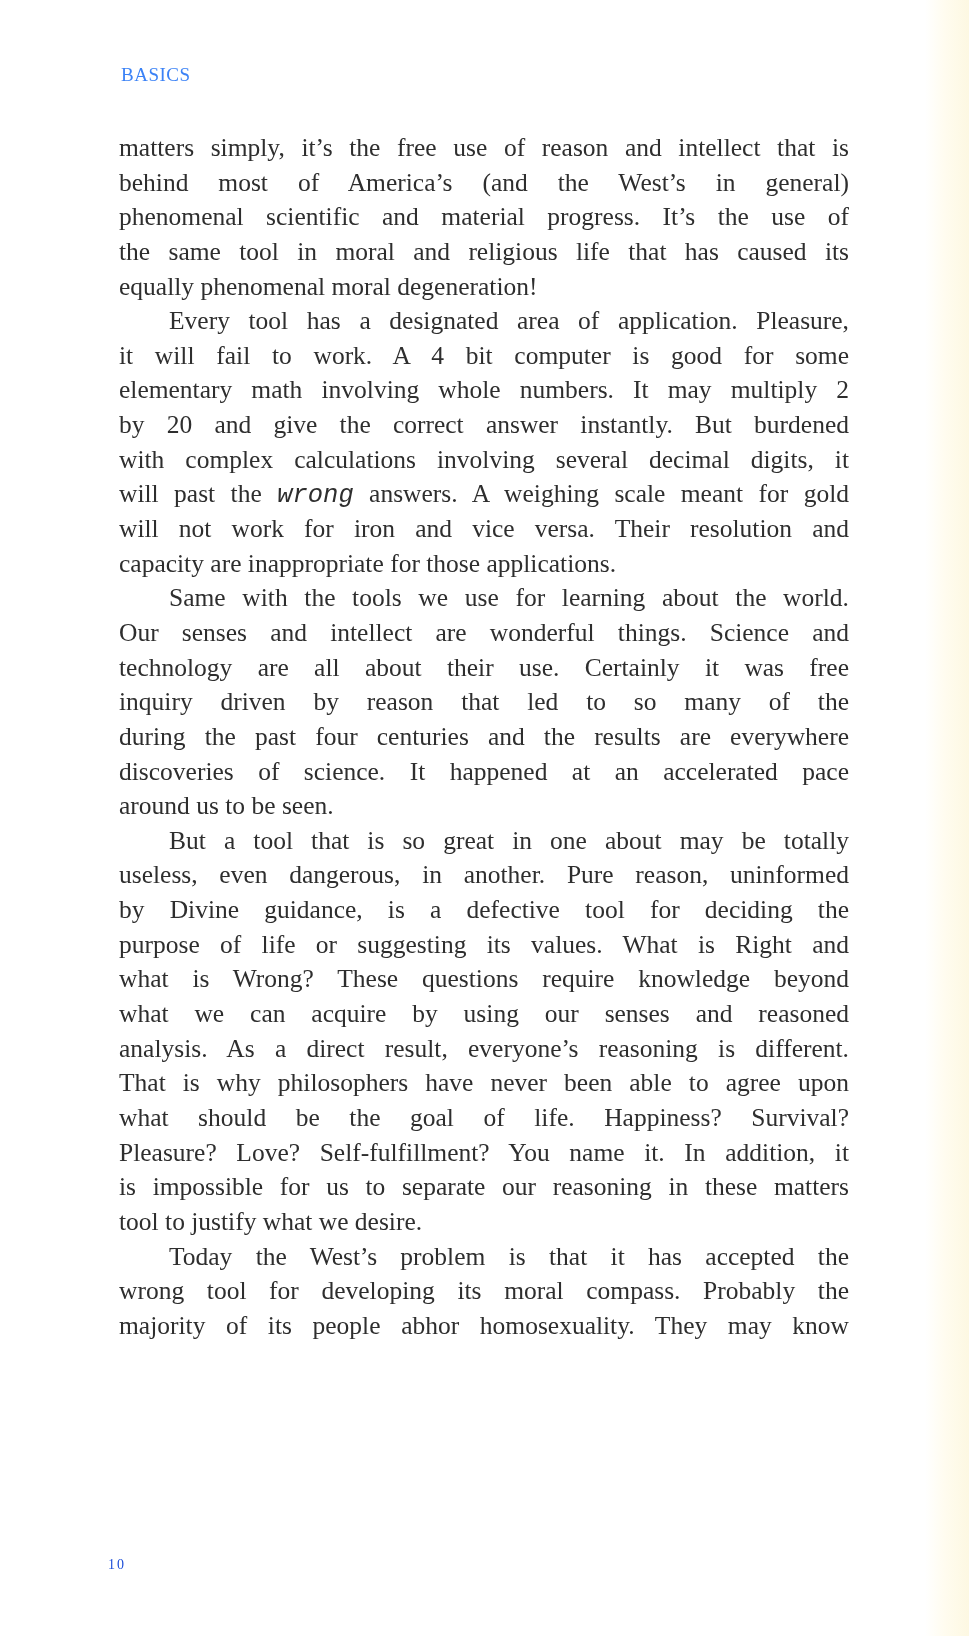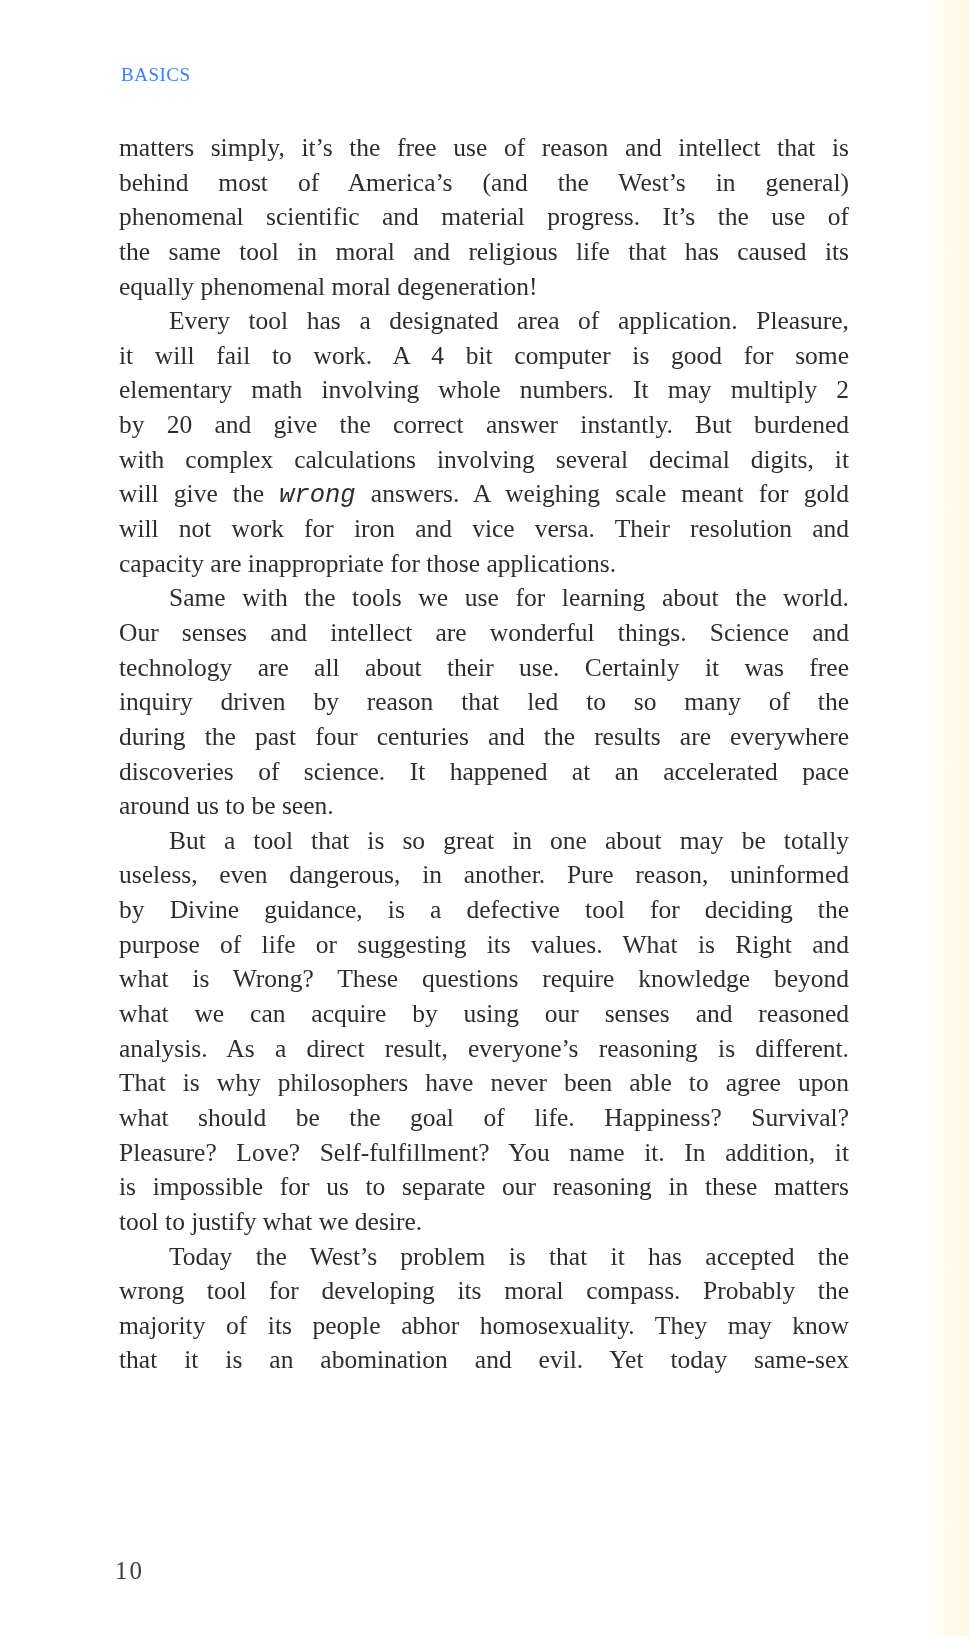--- a/index.html
+++ b/index.html
@@ -21,22 +21,22 @@
     height: 34.65px; line-height: 34.65px;
     font-size: 25.5px;
     text-align: justify; text-align-last: justify;
     white-space: nowrap;
     overflow: visible;
   }
   .line.last { text-align-last: left; }
   .line.indent { padding-left: 50px; }
   .line .it { font-style: italic; font-family: Liberation Mono, monospace; }
   .folio {
-    position: absolute; left: 115px; top: 1557px;
-    font-size: 25px; letter-spacing: 2px; color: #404040;
+    position: absolute; left: 108px; top: 1557px;
+    font-size: 14px; letter-spacing: 2px; color: #1d4ed8;
   }
 </style>
 </head>
 <body>
 
 <div class="running-head">BASICS</div>
 
 <div class="text-block" id="text-block">
     <div>
       <div class="line">matters simply, it’s the free use of reason and intellect that is</div>
@@ -44,21 +44,21 @@
       <div class="line">phenomenal scientific and material progress. It’s the use of</div>
       <div class="line">the same tool in moral and religious life that has caused its</div>
       <div class="line last">equally phenomenal moral degeneration!</div>
     </div>
     <div>
       <div class="line indent">Every tool has a designated area of application. Pleasure,</div>
       <div class="line">it will fail to work. A 4 bit computer is good for some</div>
       <div class="line">elementary math involving whole numbers. It may multiply 2</div>
       <div class="line">by 20 and give the correct answer instantly. But burdened</div>
       <div class="line">with complex calculations involving several decimal digits, it</div>
-      <div class="line"><span>will give the </span><span class="it">wrong</span><span> answers. A weighing scale meant for gold</span></div>
+      <div class="line"><span>will past the </span><span class="it">wrong</span><span> answers. A weighing scale meant for gold</span></div>
       <div class="line">will not work for iron and vice versa. Their resolution and</div>
       <div class="line last">capacity are inappropriate for those applications.</div>
     </div>
     <div>
       <div class="line indent">Same with the tools we use for learning about the world.</div>
       <div class="line">Our senses and intellect are wonderful things. Science and</div>
       <div class="line">technology are all about their use. Certainly it was free</div>
       <div class="line">inquiry driven by reason that led to so many of the</div>
       <div class="line">during the past four centuries and the results are everywhere</div>
       <div class="line">discoveries of science. It happened at an accelerated pace</div>
@@ -75,17 +75,16 @@
       <div class="line">That is why philosophers have never been able to agree upon</div>
       <div class="line">what should be the goal of life. Happiness? Survival?</div>
       <div class="line">Pleasure? Love? Self-fulfillment? You name it. In addition, it</div>
       <div class="line">is impossible for us to separate our reasoning in these matters</div>
       <div class="line last">tool to justify what we desire.</div>
     </div>
     <div>
       <div class="line indent">Today the West’s problem is that it has accepted the</div>
       <div class="line">wrong tool for developing its moral compass. Probably the</div>
       <div class="line">majority of its people abhor homosexuality. They may know</div>
-      <div class="line">that it is an abomination and evil. Yet today same-sex</div>
     </div>
   </div>
 
 <div class="folio">10</div>
 
 </body></html>

